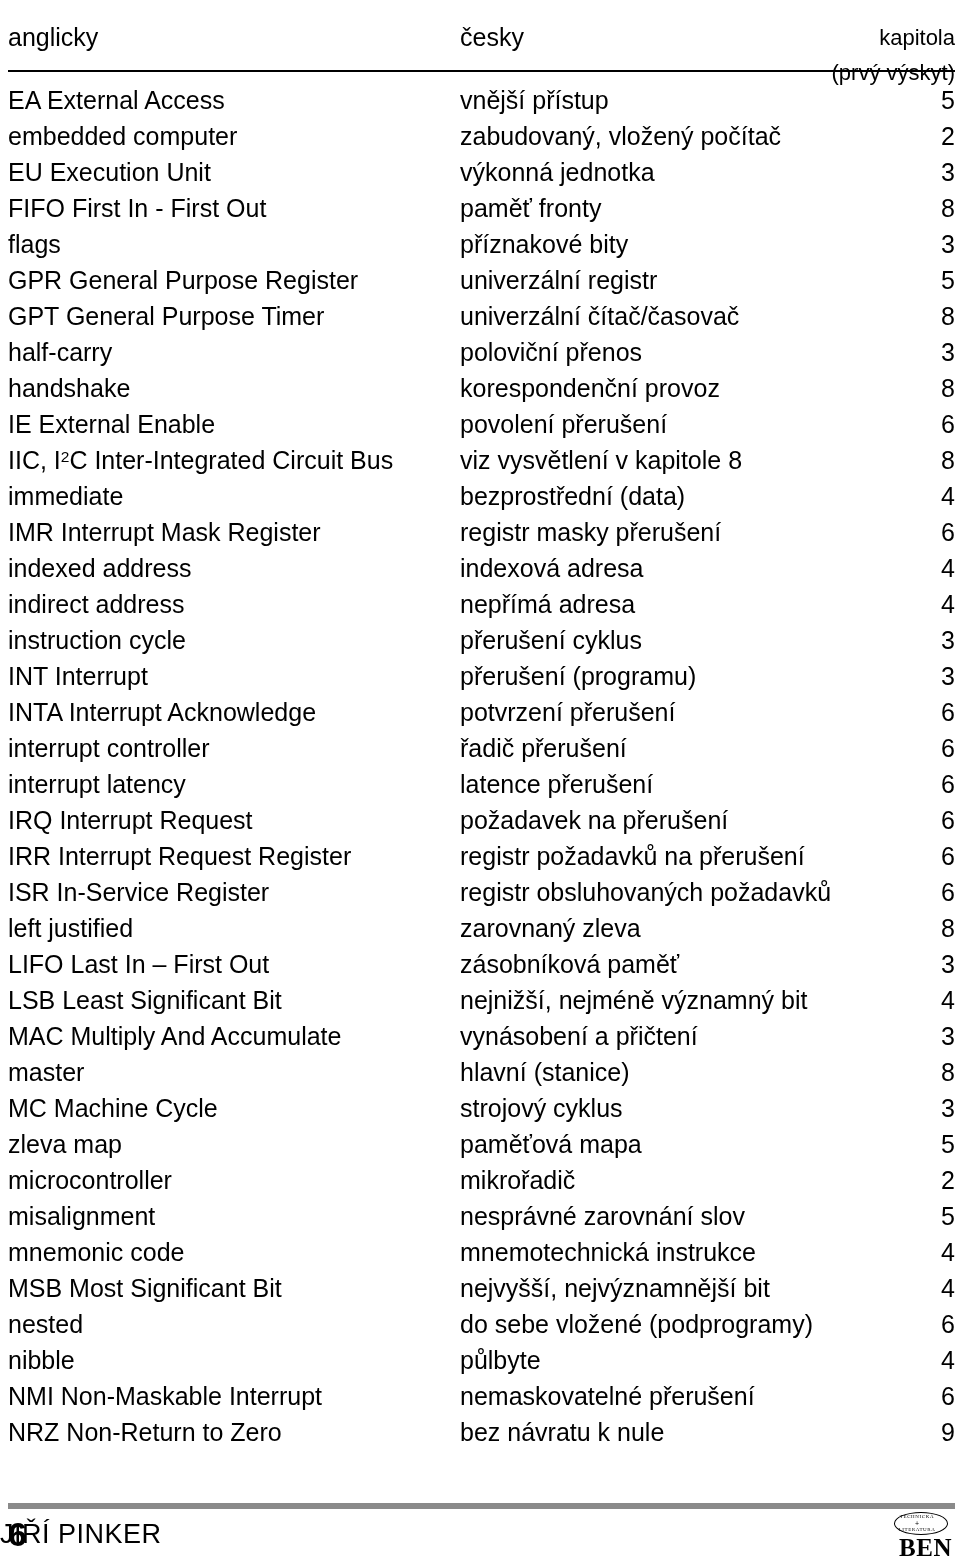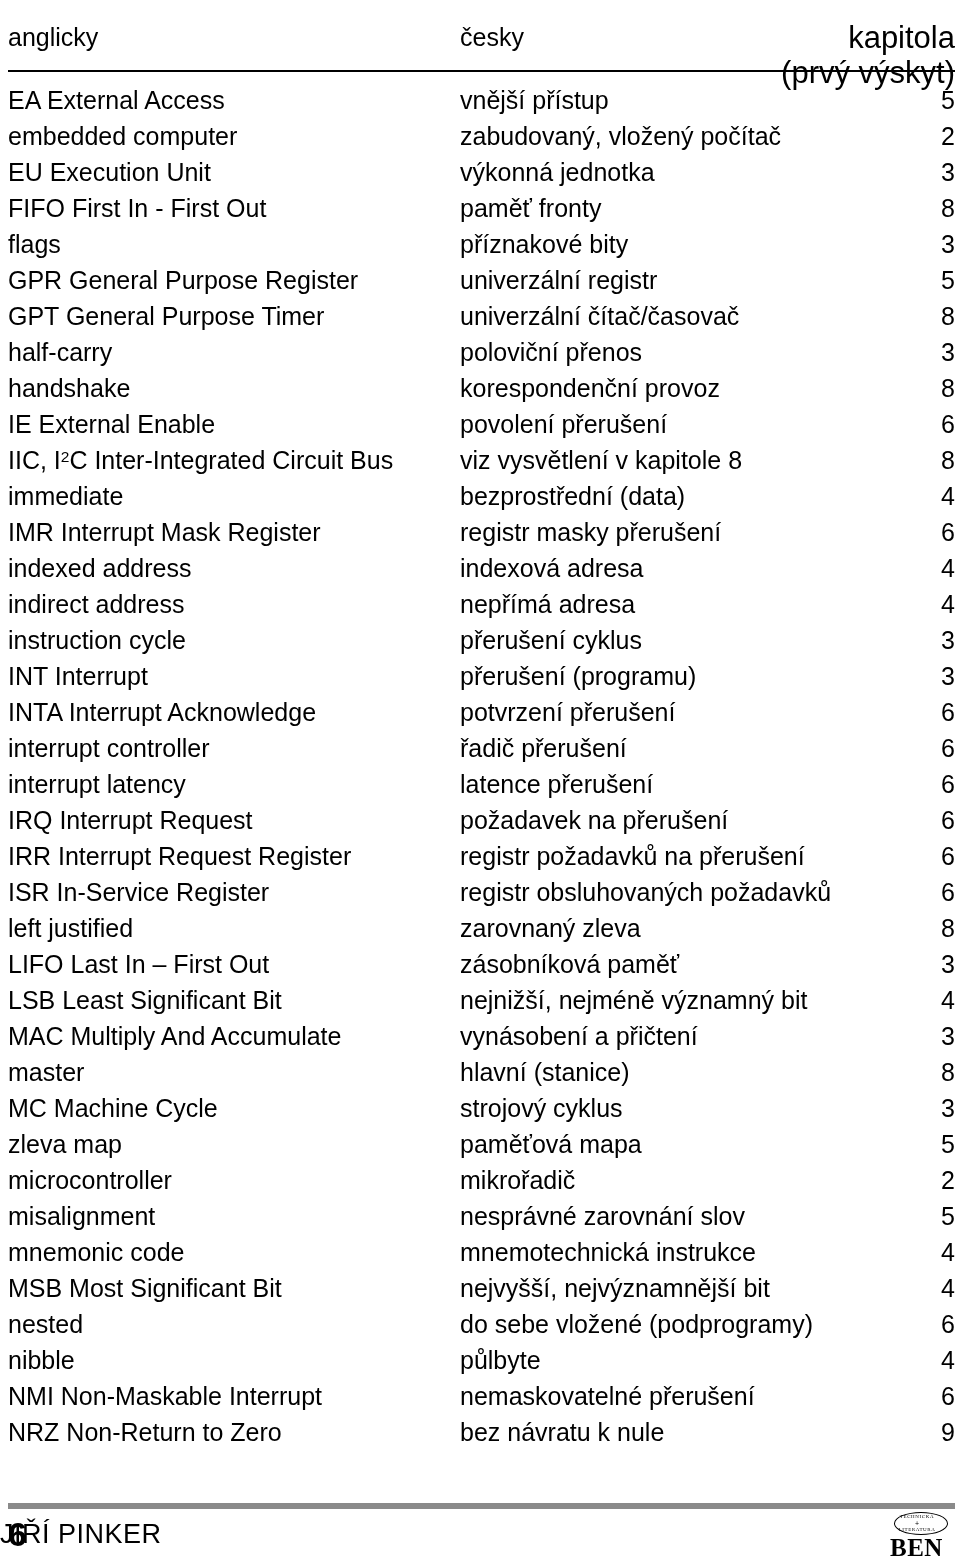--- a/index.html
+++ b/index.html
@@ -50,21 +50,21 @@
     top: 0;
     font-size: 25px;
     white-space: nowrap;
   }
   .hdr-ch {
     position: absolute;
     left: 600px;
     width: 355px;
     top: 0;
     text-align: right;
-    font-size: 31px;
+    font-size: 22px;
     white-space: nowrap;
   }
 
   .rule-top {
     position: absolute;
     left: 8px;
     top: 70px;
     width: 947px;
     height: 2px;
     background: #000000;
@@ -191,21 +191,21 @@
     text-align: center;
     font-size: 5px;
     letter-spacing: 0.6px;
     font-family: "Liberation Serif", serif;
   }
   .logo-word {
     position: absolute;
     left: 0;
     top: 22px;
     width: 62px;
-    text-align: left;
+    text-align: right;
     font-family: "Liberation Serif", serif;
     font-weight: bold;
     font-size: 25px;
     line-height: 27px;
     letter-spacing: 0.5px;
   }
 </style>
 </head>
 <body>
 

